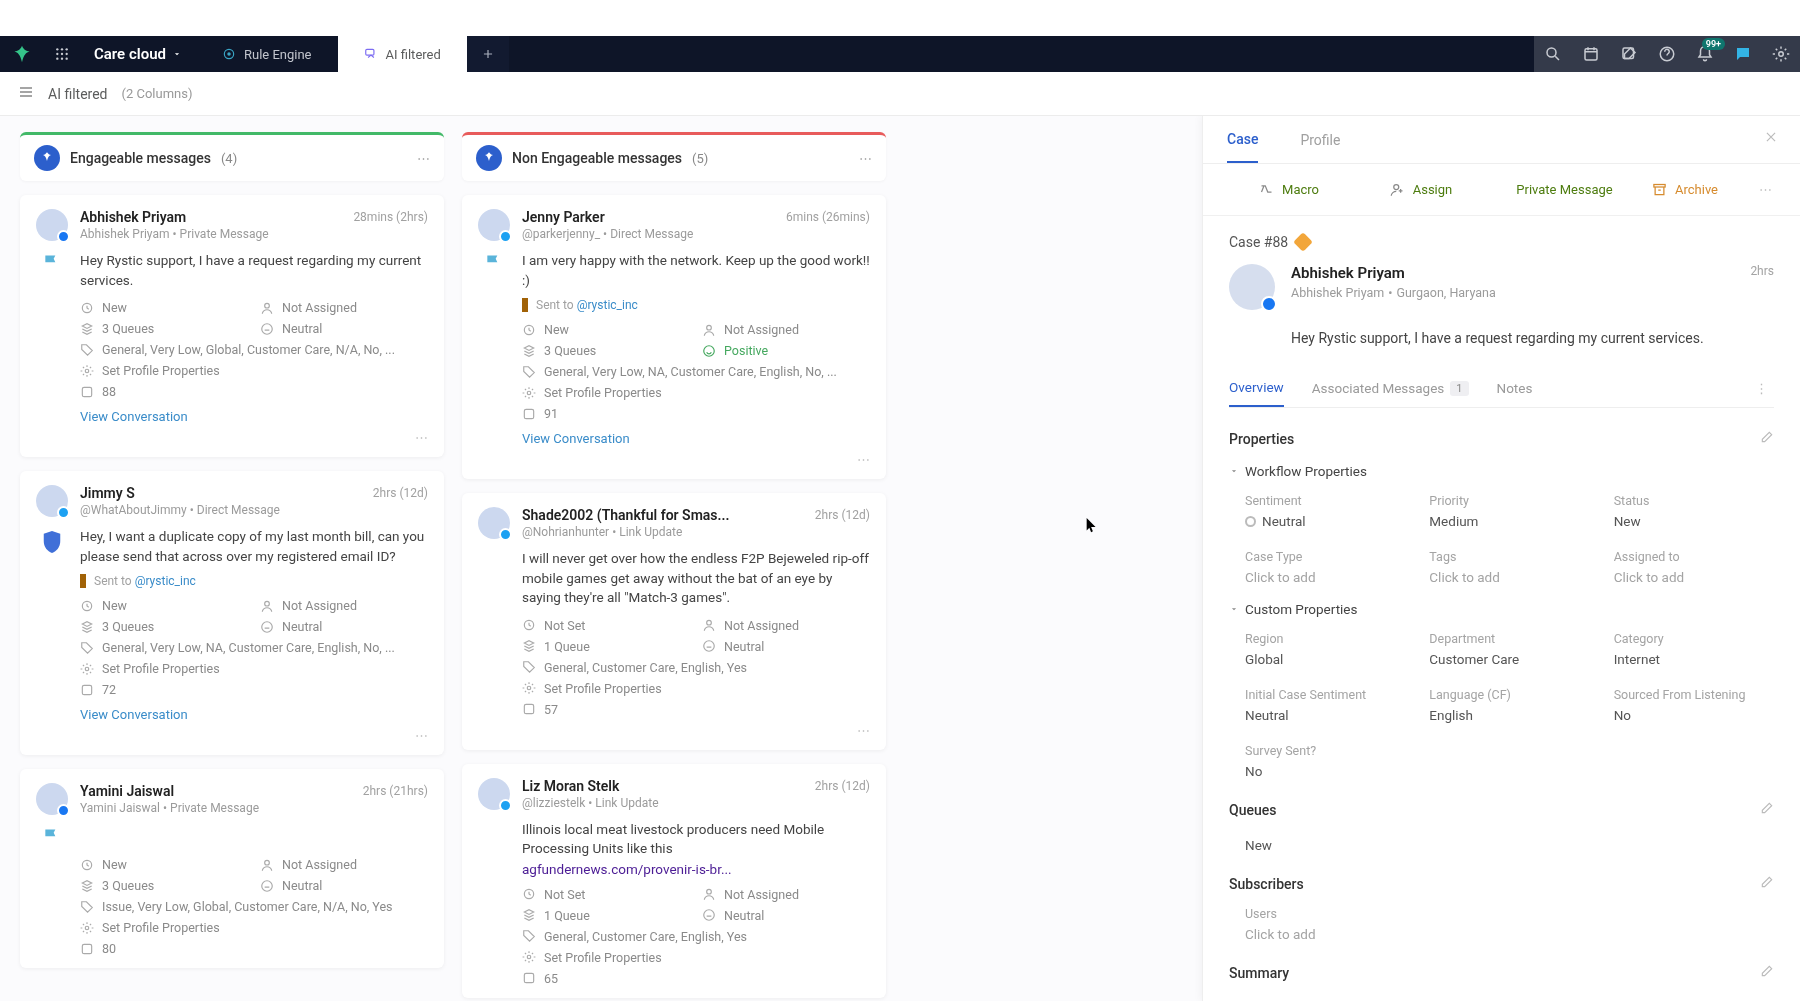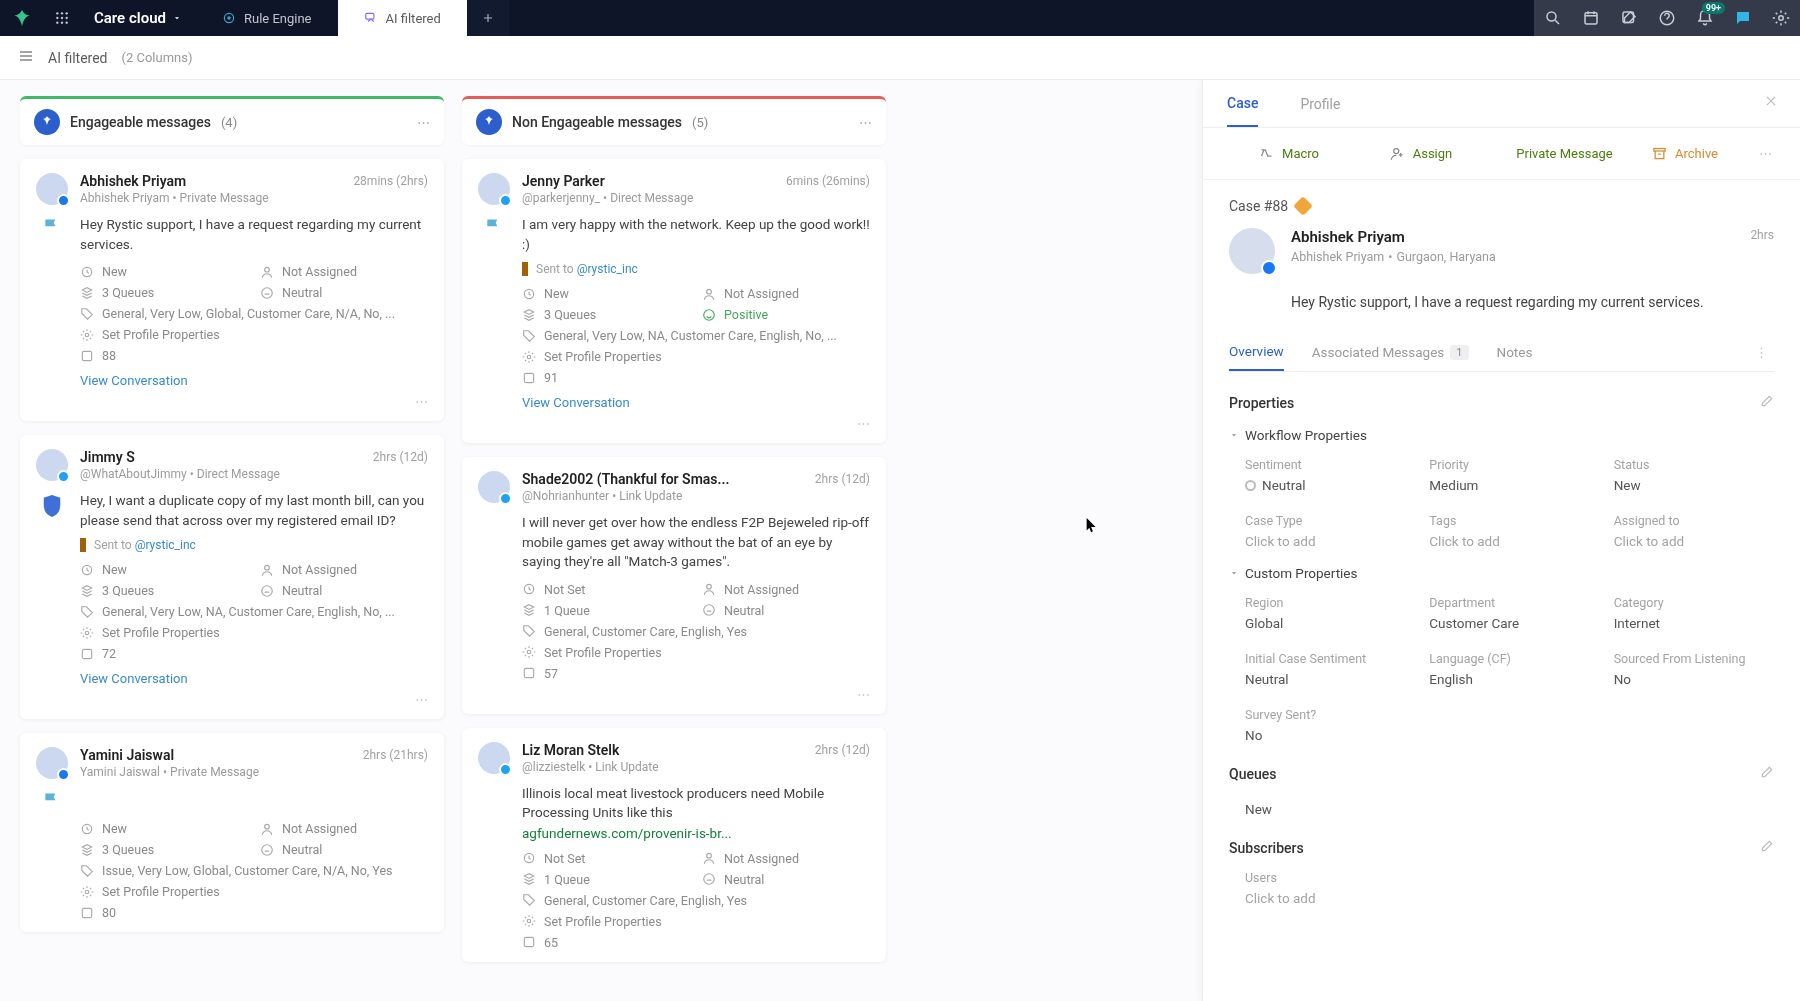--- a/index.html
+++ b/index.html
@@ -1,19 +1,19 @@
 <!DOCTYPE html>
 <html><head>
 <meta charset="utf-8">
 <style>
   *{box-sizing:border-box;margin:0;padding:0;font-family:-apple-system,BlinkMacSystemFont,'Segoe UI',Roboto,Arial,sans-serif;}
   body{background:#fff;font-size:13px;color:#333;overflow:hidden;}
   .app{width:1800px;height:1001px;display:flex;flex-direction:column;}
   
-  .topnav{height:36px;background:#0e1528;display:flex;align-items:center;color:#dcdcdc;}
+  .topnav{height:36px;background:#0e1528;display:flex;align-items:center;color:#dcdcdc;margin-top:36px;}
   .topnav .logo{width:44px;display:flex;align-items:center;justify-content:center;}
   .topnav .logo svg{width:20px;height:20px;}
   .topnav .grid-ic{width:36px;display:flex;align-items:center;justify-content:center;}
   .topnav .grid-ic svg{width:14px;height:14px;}
   .topnav .ws{display:flex;align-items:center;gap:6px;padding:0 14px;height:100%;font-size:15px;font-weight:600;cursor:pointer;color:#fff;}
   .tnav-tab{display:flex;align-items:center;gap:8px;height:100%;padding:0 26px;cursor:pointer;font-size:13px;color:#c1c4cc;}
   .tnav-tab.active{background:#fff;color:#5b5c5c;}
   .tnav-tab .t-ic{width:14px;height:14px;display:flex;align-items:center;justify-content:center;}
   .tnav-tab .t-ic.purple{color:#7c6cf2;}
   .tnav-tab .t-ic.teal{color:#3aa5c5;}
@@ -50,21 +50,21 @@
   .time{margin-left:auto;color:#a1a1a1;font-size:12px;white-space:nowrap;}
   .handle{color:#9b9b9b;font-size:12px;margin-top:2px;}
   .handle .sep{margin:0 3px;}
   .card-body{display:flex;gap:12px;margin-top:10px;}
   .side-ic{width:32px;flex-shrink:0;display:flex;justify-content:center;padding-top:2px;}
   .side-ic .ic{width:20px;height:20px;color:#5ab4da;}
   .side-ic .badge{width:22px;height:26px;color:#3f6fd8;}
   .msg{color:#444;font-size:13.5px;line-height:1.45;}
   .sent-to{margin-top:8px;font-size:12px;color:#a1a1a1;border-left:6px solid #a16207;padding-left:8px;}
   .sent-to a{color:#3a8cc9;text-decoration:none;}
-  .link-line{color:#15803d;font-size:13.5px;margin-top:2px;cursor:pointer;}
+  .link-line{color:#4c1d95;font-size:13.5px;margin-top:2px;cursor:pointer;}
   .meta-grid{display:grid;grid-template-columns:1fr 1fr;gap:6px 12px;margin-top:10px;margin-left:44px;}
   .meta{display:flex;align-items:center;gap:8px;color:#8a8a8a;font-size:12.5px;}
   .meta.full{grid-column:1/3;}
   .meta .mic{width:14px;height:14px;flex-shrink:0;}
   .meta .mic svg{width:100%;height:100%;}
   .meta.positive{color:#45a85f;}
   .view-conv{margin-top:10px;margin-left:44px;color:#3a8cc9;font-size:13px;cursor:pointer;}
   .card-foot-more{display:flex;justify-content:flex-end;color:#bbb;margin-top:6px;cursor:pointer;}
   
   .panel{width:598px;background:#fff;border-left:1px solid #eee;display:flex;flex-direction:column;overflow:auto;box-shadow:-2px 0 8px rgba(0,0,0,.04);}
@@ -713,20 +713,28 @@
                 </svg></span>
             </div>
           <div class="prop-grid" id="sgrid" style="grid-template-columns:1fr;">
               <div class="prop">
                 <div class="lbl">Users</div>
       <div class="val click">Click to add</div>
               </div>
             </div>
         </div>
 
+        <div class="section">
+          <div class="sec-head">
+              <span>Summary</span>
+              <span class="edit"><svg width="14" height="14" viewBox="0 0 24 24" fill="none" stroke="#bbb" stroke-width="2">
+                  <path d="M4 20h4L20 8l-4-4L4 16z"></path>
+                </svg></span>
+            </div>
+        </div>
       </div>
     </div>
   </div>
 </div>
 
 <svg class="cursor" viewBox="0 0 12 18">
     <path fill="#000" d="M0 0v14l3-3 2 5 2-1-2-5h5z"></path>
   </svg>
 
 </body></html>

